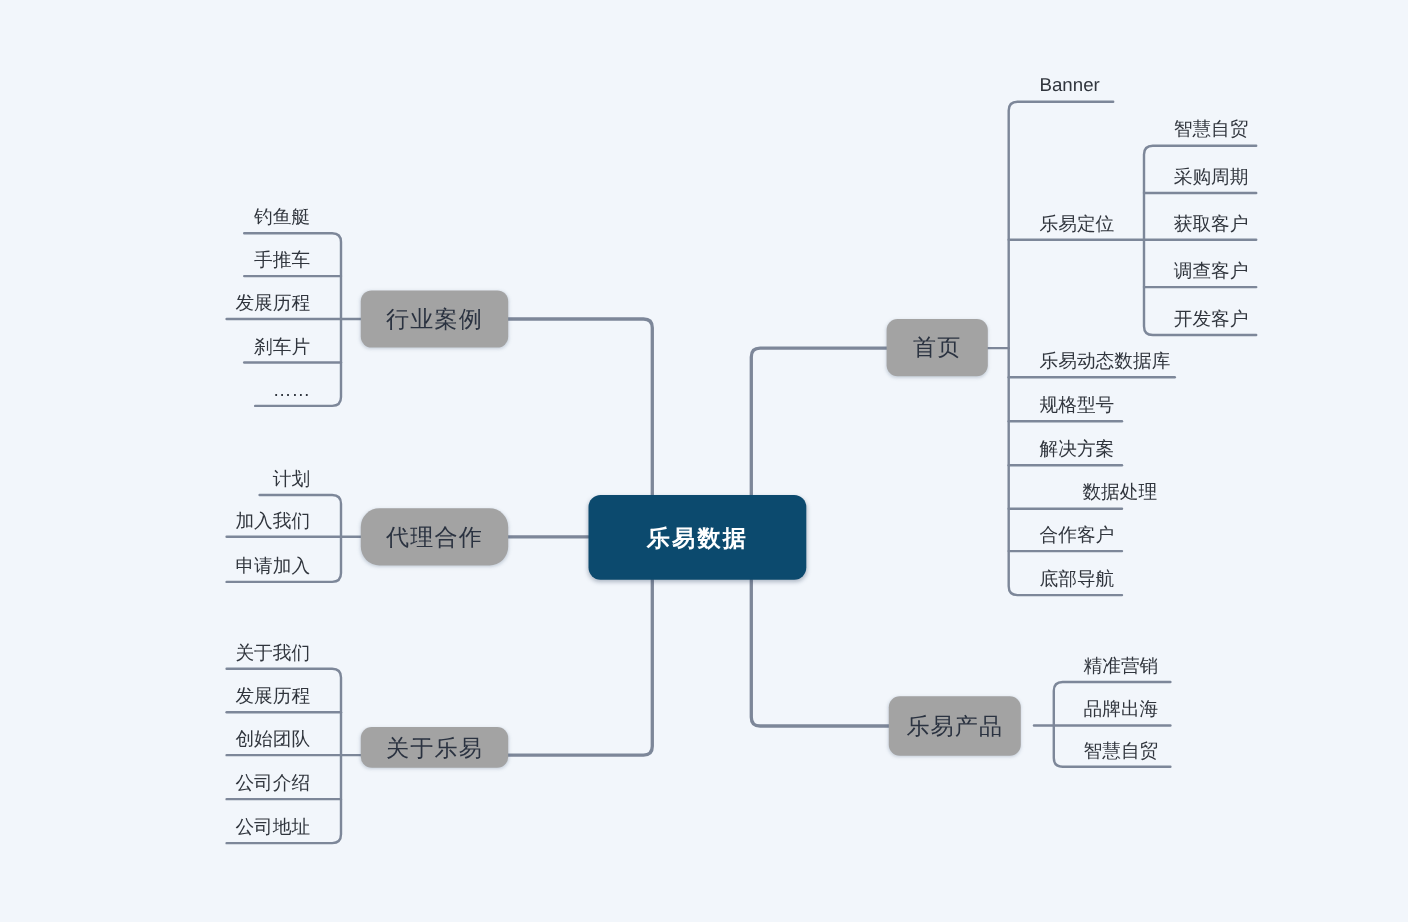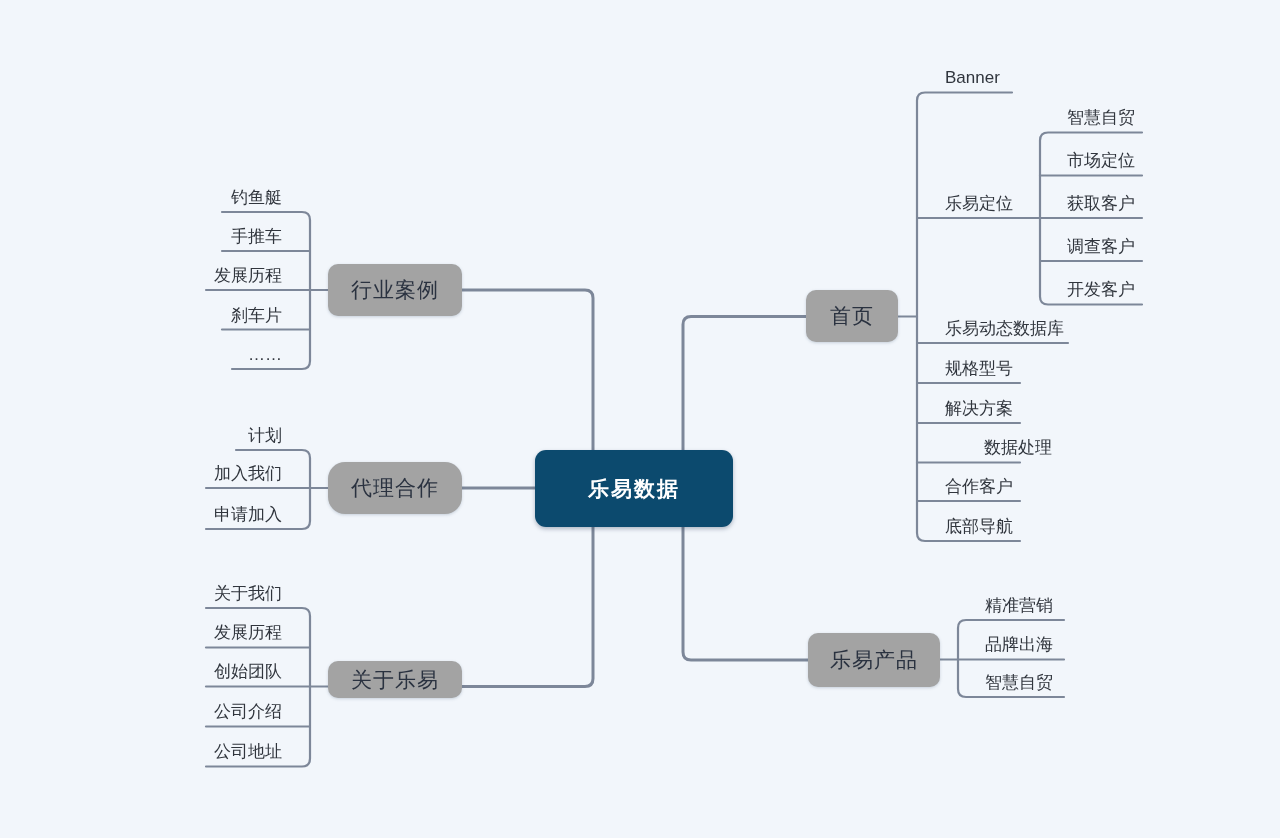--- a/index.html
+++ b/index.html
@@ -106,21 +106,21 @@
     <path class="sub" d="M1064 620 H966 Q958 620 958 628 V689 Q958 697 966 697 H1064"></path>
     <path class="sub" d="M940 659.5 H1064"></path>
   </svg>
 
   <div class="node root" style="left:535px; top:450px; width:198px; height:77px;">乐易数据</div>
 
   <div class="node" style="left:328px; top:264px; width:134px; height:52px;">行业案例</div>
   <div class="node" style="left:328px; top:462px; width:134px; height:52px;border-radius:17px;">代理合作</div>
   <div class="node" style="left:328px; top:661px; width:134px; height:37px;text-align:right;">关于乐易</div>
   <div class="node" style="left:806px; top:290px; width:92px; height:52px;">首页</div>
-  <div class="node" style="left:808px; top:633px; width:132px; height:54px;">乐易产品</div>
+  <div class="node" style="left:808px; top:633px; width:120px; height:54px;">乐易产品</div>
 
   <div class="leaf anchor-right" style="right:998px; top:186px;">钓鱼艇</div>
   <div class="leaf anchor-right" style="right:998px; top:225px;">手推车</div>
   <div class="leaf anchor-right" style="right:998px; top:264px;">发展历程</div>
   <div class="leaf anchor-right" style="right:998px; top:304px;">刹车片</div>
   <div class="leaf anchor-right" style="right:998px; top:343px;">……</div>
 
   <div class="leaf anchor-right" style="right:998px; top:424px;">计划</div>
   <div class="leaf anchor-right" style="right:998px; top:462px;">加入我们</div>
   <div class="leaf anchor-right" style="right:998px; top:503px;">申请加入</div>
@@ -134,21 +134,21 @@
   <div class="leaf" style="left:945px; top:66px;">Banner</div>
   <div class="leaf" style="left:945px; top:192px;">乐易定位</div>
   <div class="leaf" style="left:945px; top:317px;">乐易动态数据库</div>
   <div class="leaf" style="left:945px; top:357px;">规格型号</div>
   <div class="leaf" style="left:945px; top:397px;">解决方案</div>
   <div class="leaf" style="left:984px; top:436px;">数据处理</div>
   <div class="leaf" style="left:945px; top:475px;">合作客户</div>
   <div class="leaf" style="left:945px; top:515px;">底部导航</div>
 
   <div class="leaf" style="left:1067px; top:106px;">智慧自贸</div>
-  <div class="leaf" style="left:1067px; top:149px;">市场定位</div>
+  <div class="leaf" style="left:1067px; top:149px;">采购周期</div>
   <div class="leaf" style="left:1067px; top:192px;">获取客户</div>
   <div class="leaf" style="left:1067px; top:235px;">调查客户</div>
   <div class="leaf" style="left:1067px; top:278px;">开发客户</div>
 
   <div class="leaf" style="left:985px; top:594px;">精准营销</div>
   <div class="leaf" style="left:985px; top:633px;">品牌出海</div>
   <div class="leaf" style="left:985px; top:671px;">智慧自贸</div>
 
 </div>
 

